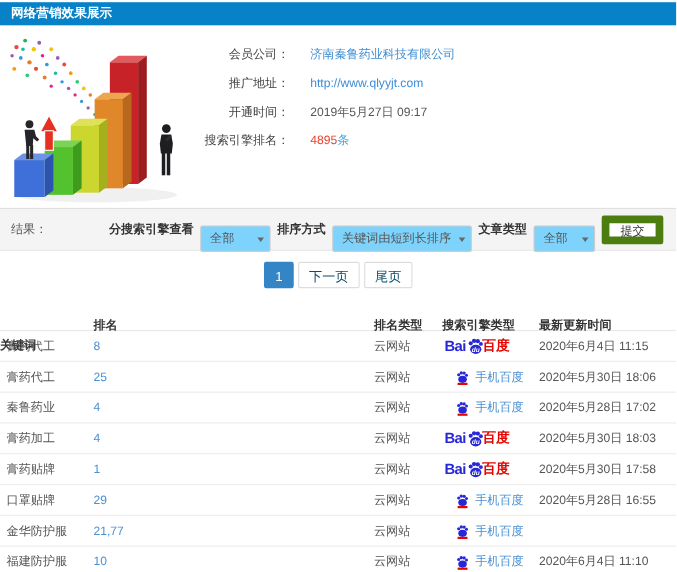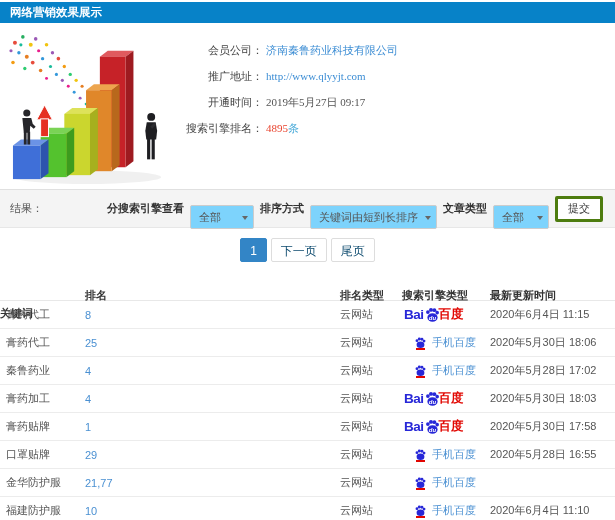--- a/index.html
+++ b/index.html
@@ -7,37 +7,37 @@
         font-family:"Liberation Sans","DejaVu Sans",sans-serif;font-size:11px;color:#555;}
   
   .topbar{height:21px;margin-top:2px;background:#0782c8;color:#fff;line-height:21px;
           padding-left:10px;font-size:11.5px;font-weight:bold;}
   
   .info-sec{display:flex;height:166px;}
   .chart{width:175px;height:158px;margin:6px 0 0 2px;flex:none;}
   .info-rows{padding-top:14px;}
   .info-row{height:26px;line-height:26px;white-space:nowrap;}
   .info-label{display:inline-block;width:86px;text-align:right;color:#444;}
-  .info-val{margin-left:0;font-family:Liberation Serif, serif;}
+  .info-val{margin-left:16px;}
   .link{color:#3c8dd4;text-decoration:none;cursor:pointer;}
   .red{color:#e8432e;}
   .unit{color:#44a8d8;}
   
   .result-bar{height:37px;background:#f4f4f4;border-top:1px solid #e0e0e0;border-bottom:1px solid #e7e7e7;
               display:flex;align-items:center;padding:0 12px 0 10px;}
   .fgroup{margin-left:auto;display:flex;align-items:center;gap:6px;}
   .flabel{font-weight:bold;color:#333;}
   .select{height:24px;line-height:22px;border:1px solid #ccc;border-radius:2px;background:#7dd3fc;
           padding:0 18px 0 8px;position:relative;color:#555;cursor:pointer;box-sizing:border-box;margin-top:16px;}
   .caret{position:absolute;right:5px;top:10px;width:0;height:0;
          border-left:3.5px solid transparent;border-right:3.5px solid transparent;border-top:4px solid #666;}
   .sel-engine{min-width:64px;}
   .sel-sort{min-width:118px;}
   .sel-type{min-width:56px;}
-  .submit-btn{height:26px;border:3px solid #4d7c0f;border-radius:2px;background:#fff;padding:0 10px;
+  .submit-btn{height:26px;border:7px solid #4d7c0f;border-radius:2px;background:#fff;padding:0 10px;
               color:#333;font-size:11px;font-family:inherit;cursor:pointer;}
   
   .pager{display:flex;justify-content:center;gap:4px;margin:10px 0 8px;}
   .page-btn{min-width:26px;height:24px;line-height:24px;text-align:center;border:1px solid #ddd;
             border-radius:2px;background:#fff;color:#0c4a6e;padding:0 9px;font-size:12px;cursor:pointer;box-sizing:border-box;}
   .page-btn.active{background:#3385c6;border-color:#3385c6;color:#fff;}
   
   .tbl-head,.t-row{display:grid;grid-template-columns:85px 255px 62px 88px 125px;align-items:center;}
   .tbl-head{height:30px;font-weight:bold;color:#333;border-bottom:1px solid #e8e8e8;}
   .tbl-head > div{padding-left:0;}

